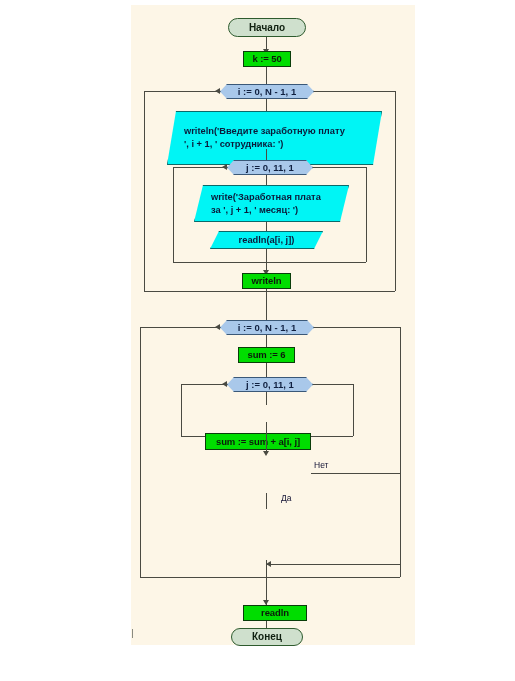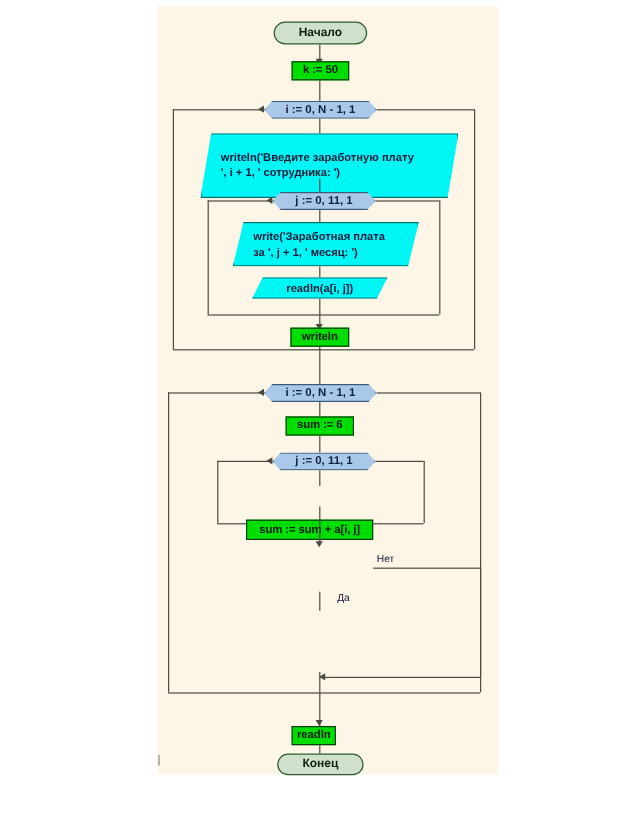--- a/index.html
+++ b/index.html
@@ -237,21 +237,21 @@
 
     <div class="ln vl" style="left:135px; top:488px; height:16px;"></div>
     <div class="blabel" style="left:150px; top:488px;">Да</div>
 
 
     <div class="ln vl" style="left:135px; top:555px; height:17px;"></div>
 
     <div class="ln vl" style="left:135px; top:572px; height:28px;"></div>
     <div class="arr-d" style="left:132px; top:595px;"></div>
 
-    <div class="node process" style="left:112px; top:600px; width:37px; height:16px;">readln</div>
+    <div class="node process" style="left:112px; top:600px; width:64px; height:16px;">readln</div>
 
     <div class="ln vl" style="left:135px; top:616px; height:7px;"></div>
 
     <div class="node terminal" style="left:100px; top:623px; width:72px; height:18px;">Конец</div>
 
     <div class="tick" style="left:1px; top:624px;"></div>
 
   </div>
 </div>
 

